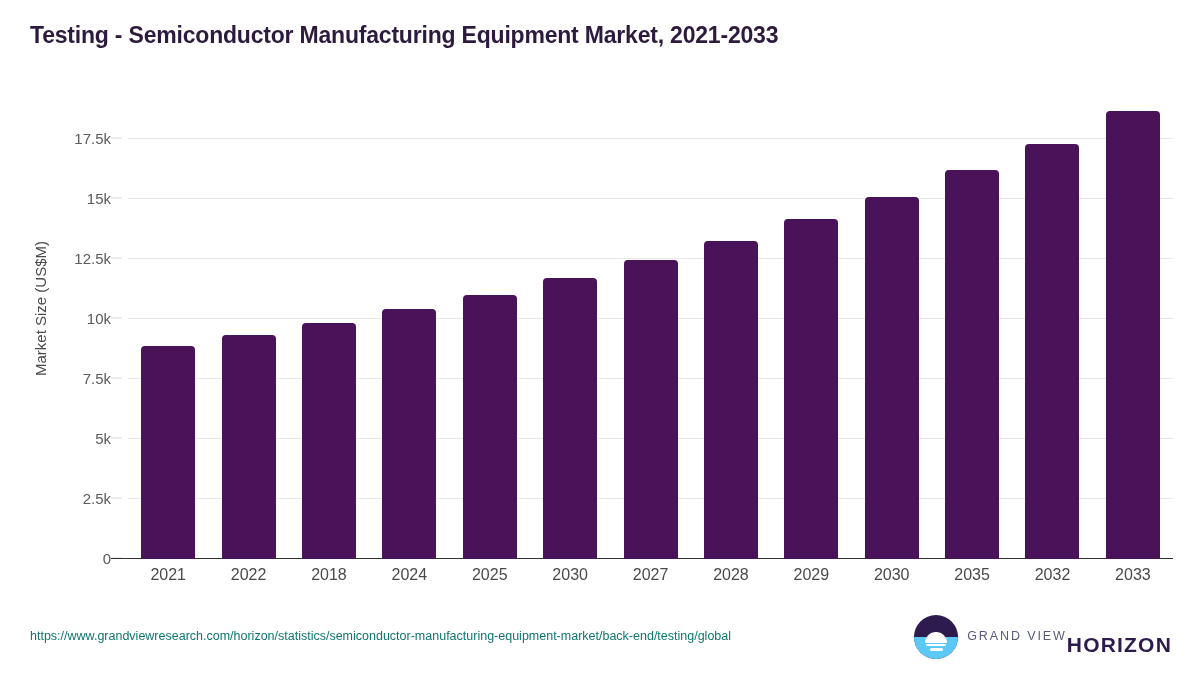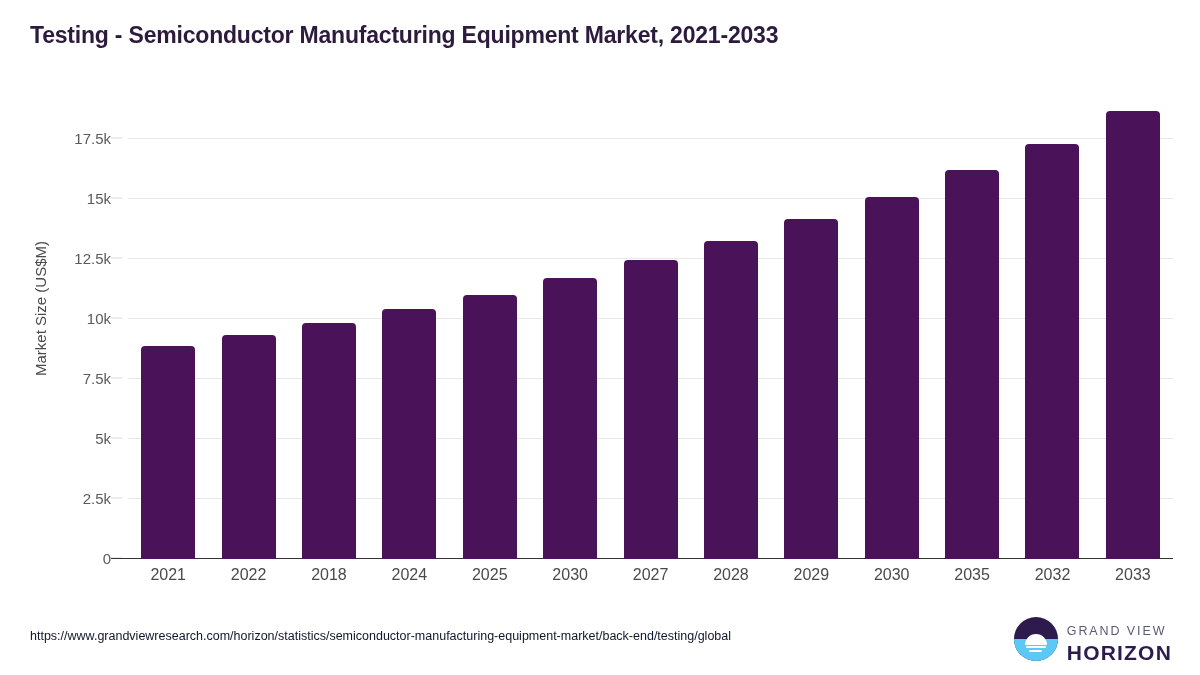--- a/index.html
+++ b/index.html
@@ -119,21 +119,21 @@
     text-align: center;
     font-size: 16px;
     color: #4a4a4a;
   }
 
   
   .footer-url {
     position: absolute;
     left: 30px; top: 629px;
     font-size: 12.5px;
-    color: #0f172a;
+    color: #0f766e;
     white-space: nowrap;
   }
   .logo {
     position: absolute;
     right: 28px; top: 615px;
     display: flex;
     align-items: center;
     gap: 9px;
   }
   .logo-mark {
@@ -161,21 +161,21 @@
   }
   .logo-mark .ray {
     position: absolute;
     left: 50%;
     background: #ffffff;
     height: 2.5px;
     border-radius: 2px;
   }
   .logo-mark .ray1 { width: 20px; margin-left: -10px; bottom: 29%; }
   .logo-mark .ray2 { width: 13px; margin-left: -6.5px; bottom: 19%; }
-  .logo-text { display: flex; flex-direction: column; line-height: 1; margin-top: 10px; }
+  .logo-text { display: flex; flex-direction: row; line-height: 1; margin-top: 10px; }
   .logo-top {
     font-size: 12.5px;
     letter-spacing: 1.9px;
     color: #5a5a7a;
     font-weight: normal;
   }
   .logo-bottom {
     font-size: 21px;
     letter-spacing: 1.2px;
     color: #2d1b4e;

